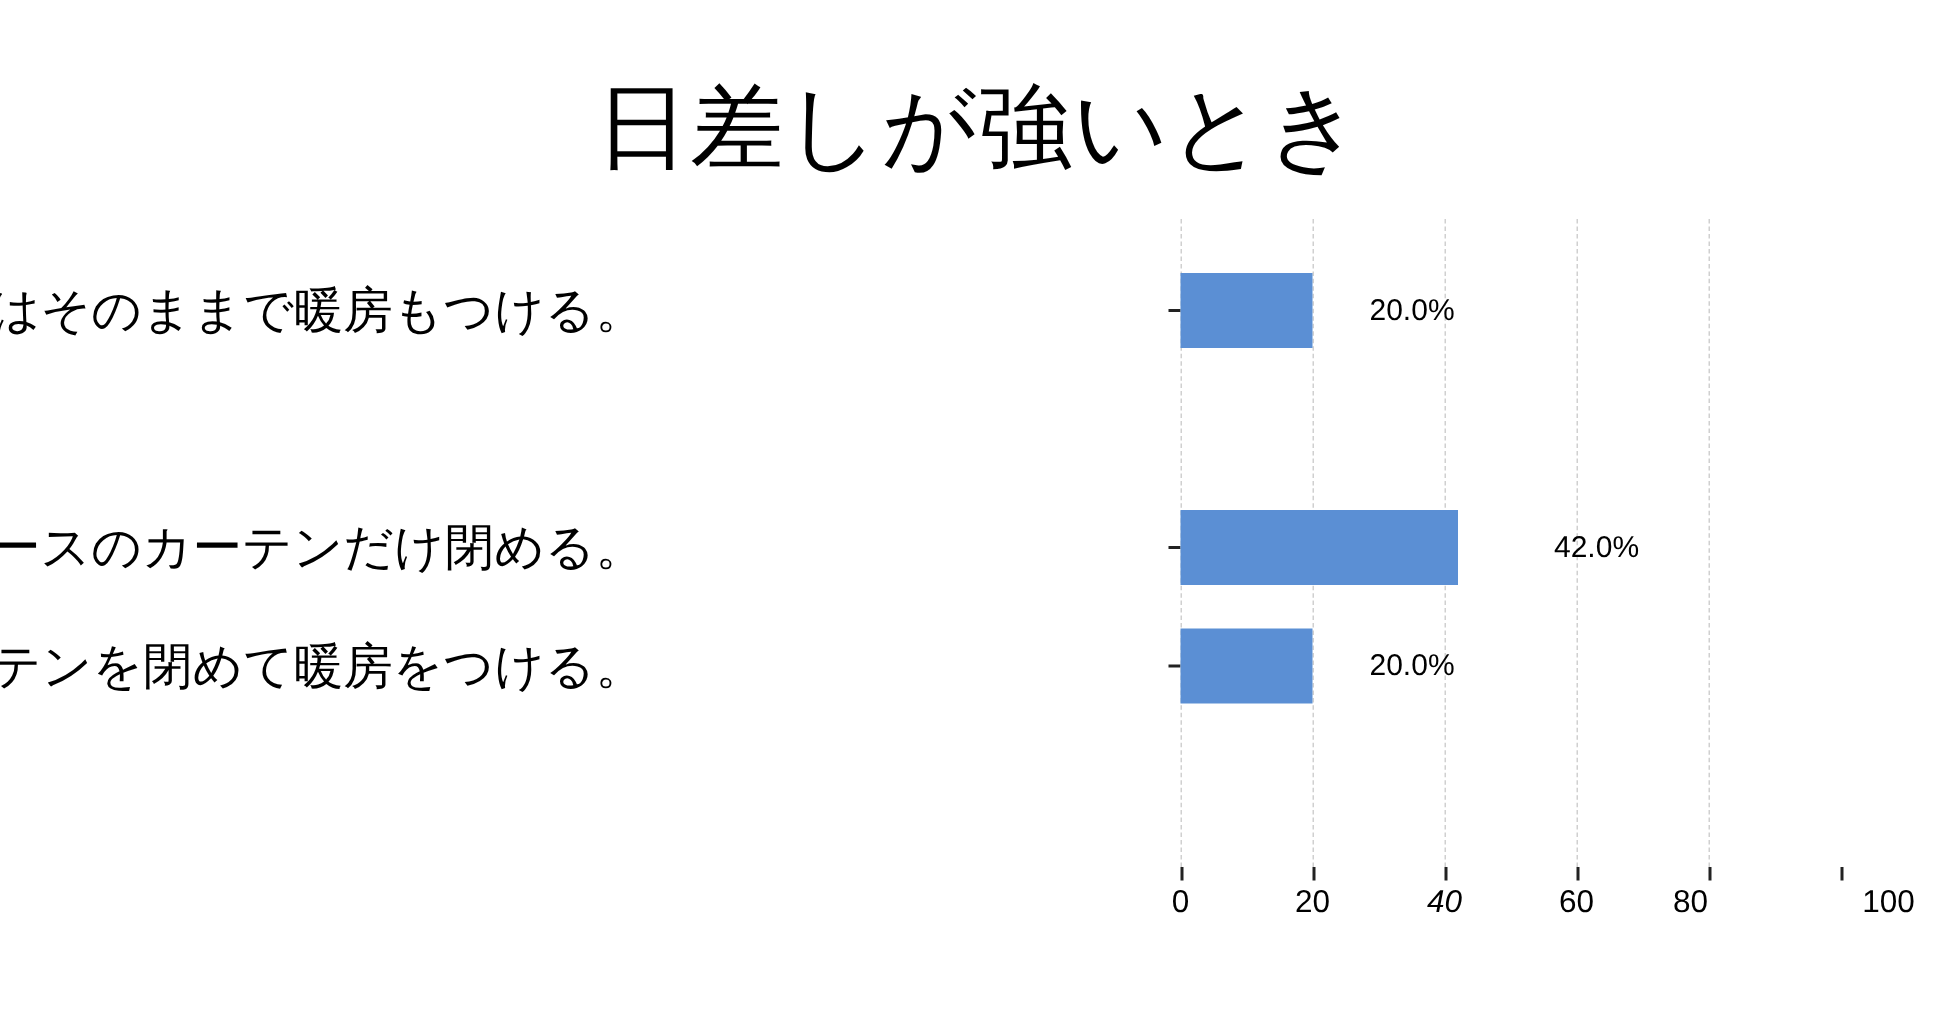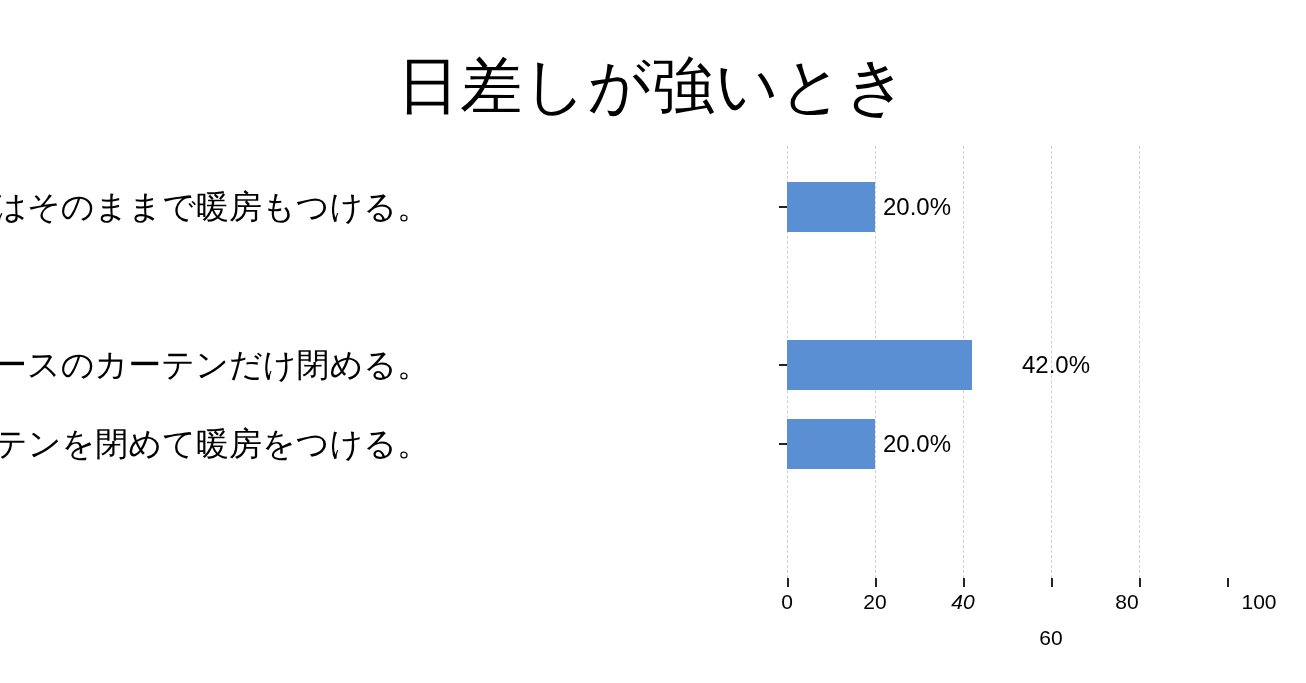--- a/index.html
+++ b/index.html
@@ -69,25 +69,26 @@
     top: 50%;
     transform: translateY(-50%);
     height: 50px;
     background: #5b8fd4;
   }
 
   .bar-value {
     position: absolute;
     top: 50%;
     transform: translateY(-50%);
-    font-size: 24px;
+    font-size: 20px;
     line-height: 28px;
     white-space: nowrap;
     color: #000000;
     padding-left: 8px;
+    margin-left: 30px;
   }
 
   .y-tick {
     position: absolute;
     top: 50%;
     transform: translateY(-50%);
     left: -8px;
     width: 8px;
     height: 0;
     border-top: 2px solid #222222;
@@ -153,21 +154,21 @@
       <div class="cat-label">カーテンはそのままで暖房もつける。</div>
       <div class="bar" style="left:0px;width:88px;"></div>
       <div class="bar-value" style="left:88px;">20.0%</div>
     </div>
 
 
     <div class="row" style="top:179.4px;">
       <div class="y-tick"></div>
       <div class="cat-label">レースのカーテンだけ閉める。</div>
       <div class="bar" style="left:0px;width:184.8px;"></div>
-      <div class="bar-value" style="left:195px;padding-left:40px;">42.0%</div>
+      <div class="bar-value" style="left:179px;padding-left:40px;">42.0%</div>
     </div>
 
     <div class="row" style="top:258.6px;">
       <div class="y-tick"></div>
       <div class="cat-label">カーテンを閉めて暖房をつける。</div>
       <div class="bar" style="left:0px;width:88px;"></div>
       <div class="bar-value" style="left:88px;">20.0%</div>
     </div>
 
 
@@ -177,21 +178,21 @@
     <div class="x-tick-mark" style="left:0px;"></div>
     <div class="x-tick-label" style="left:0px;">0</div>
 
     <div class="x-tick-mark" style="left:88px;"></div>
     <div class="x-tick-label" style="left:88px;">20</div>
 
     <div class="x-tick-mark" style="left:176px;"></div>
     <div class="x-tick-label" style="left:176px;font-style:italic;">40</div>
 
     <div class="x-tick-mark" style="left:264px;"></div>
-    <div class="x-tick-label" style="left:264px;margin-top:36px;">60</div>
+    <div class="x-tick-label" style="left:264px;">60</div>
 
     <div class="x-tick-mark" style="left:352px;"></div>
     <div class="x-tick-label" style="left:340px;">80</div>
 
     <div class="x-tick-mark" style="left:440px;"></div>
     <div class="x-tick-label" style="left:440px;margin-left:32px;">100</div>
   </div>
 
 </div>
 

